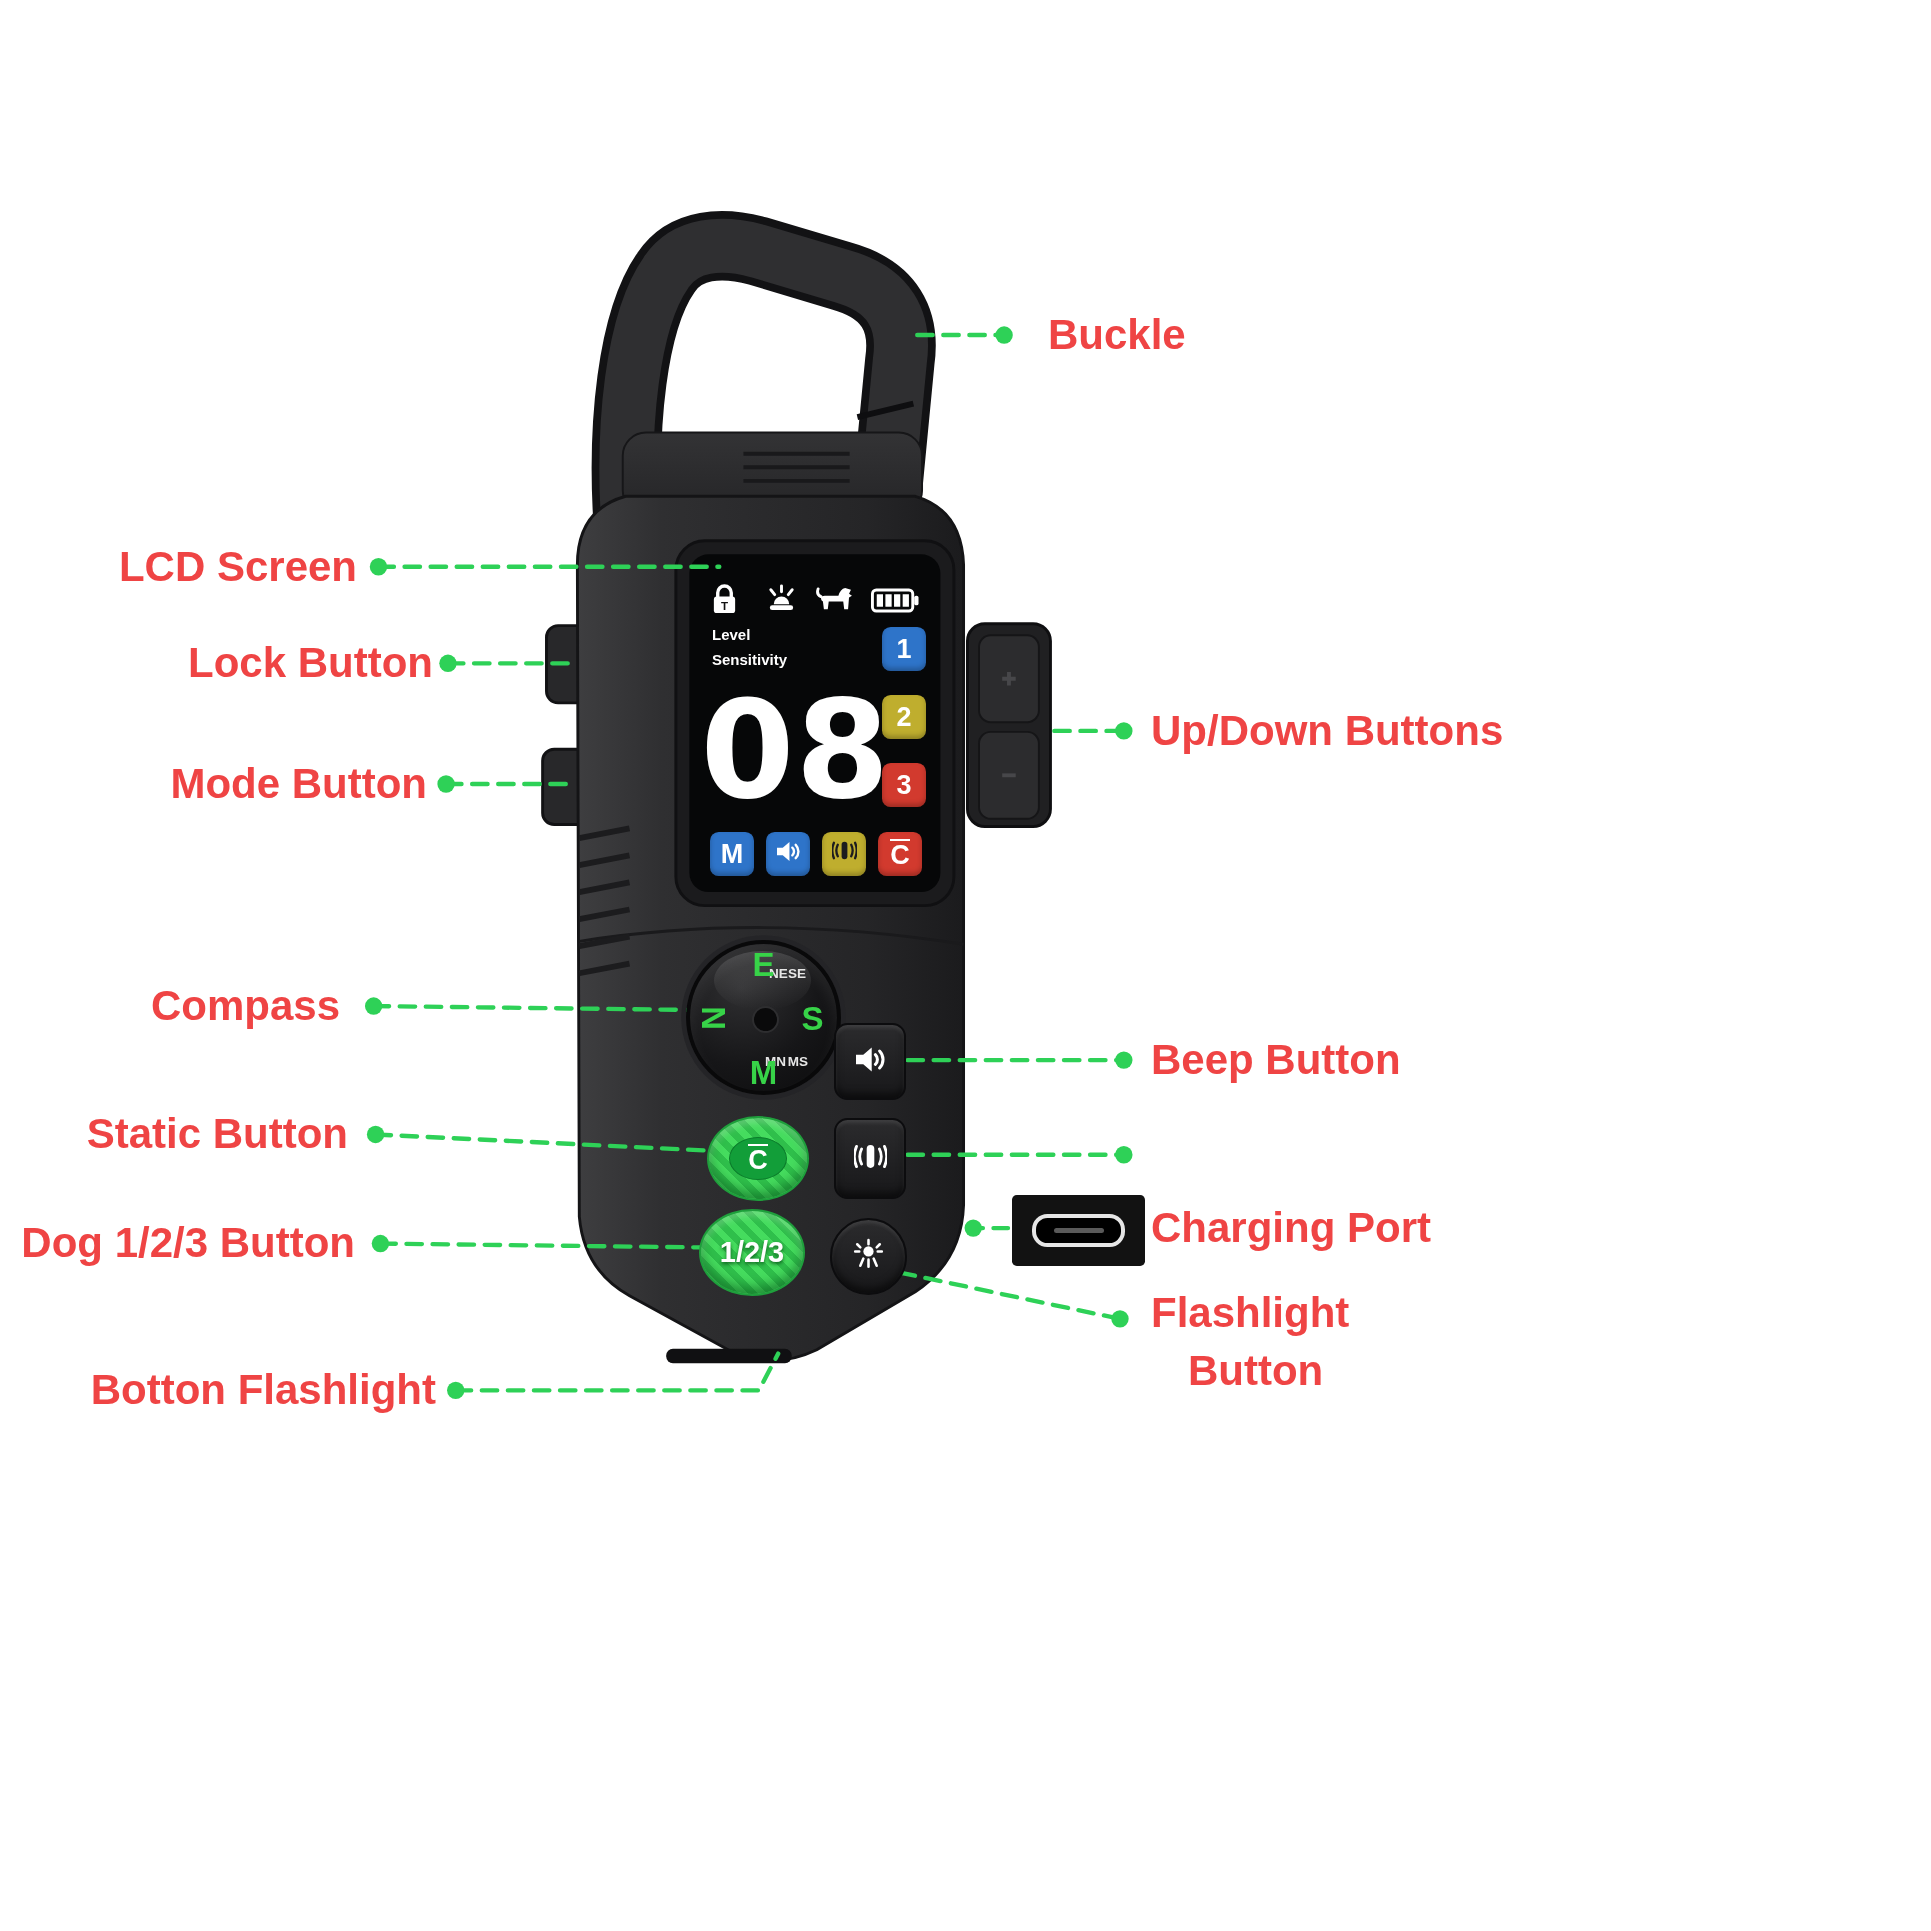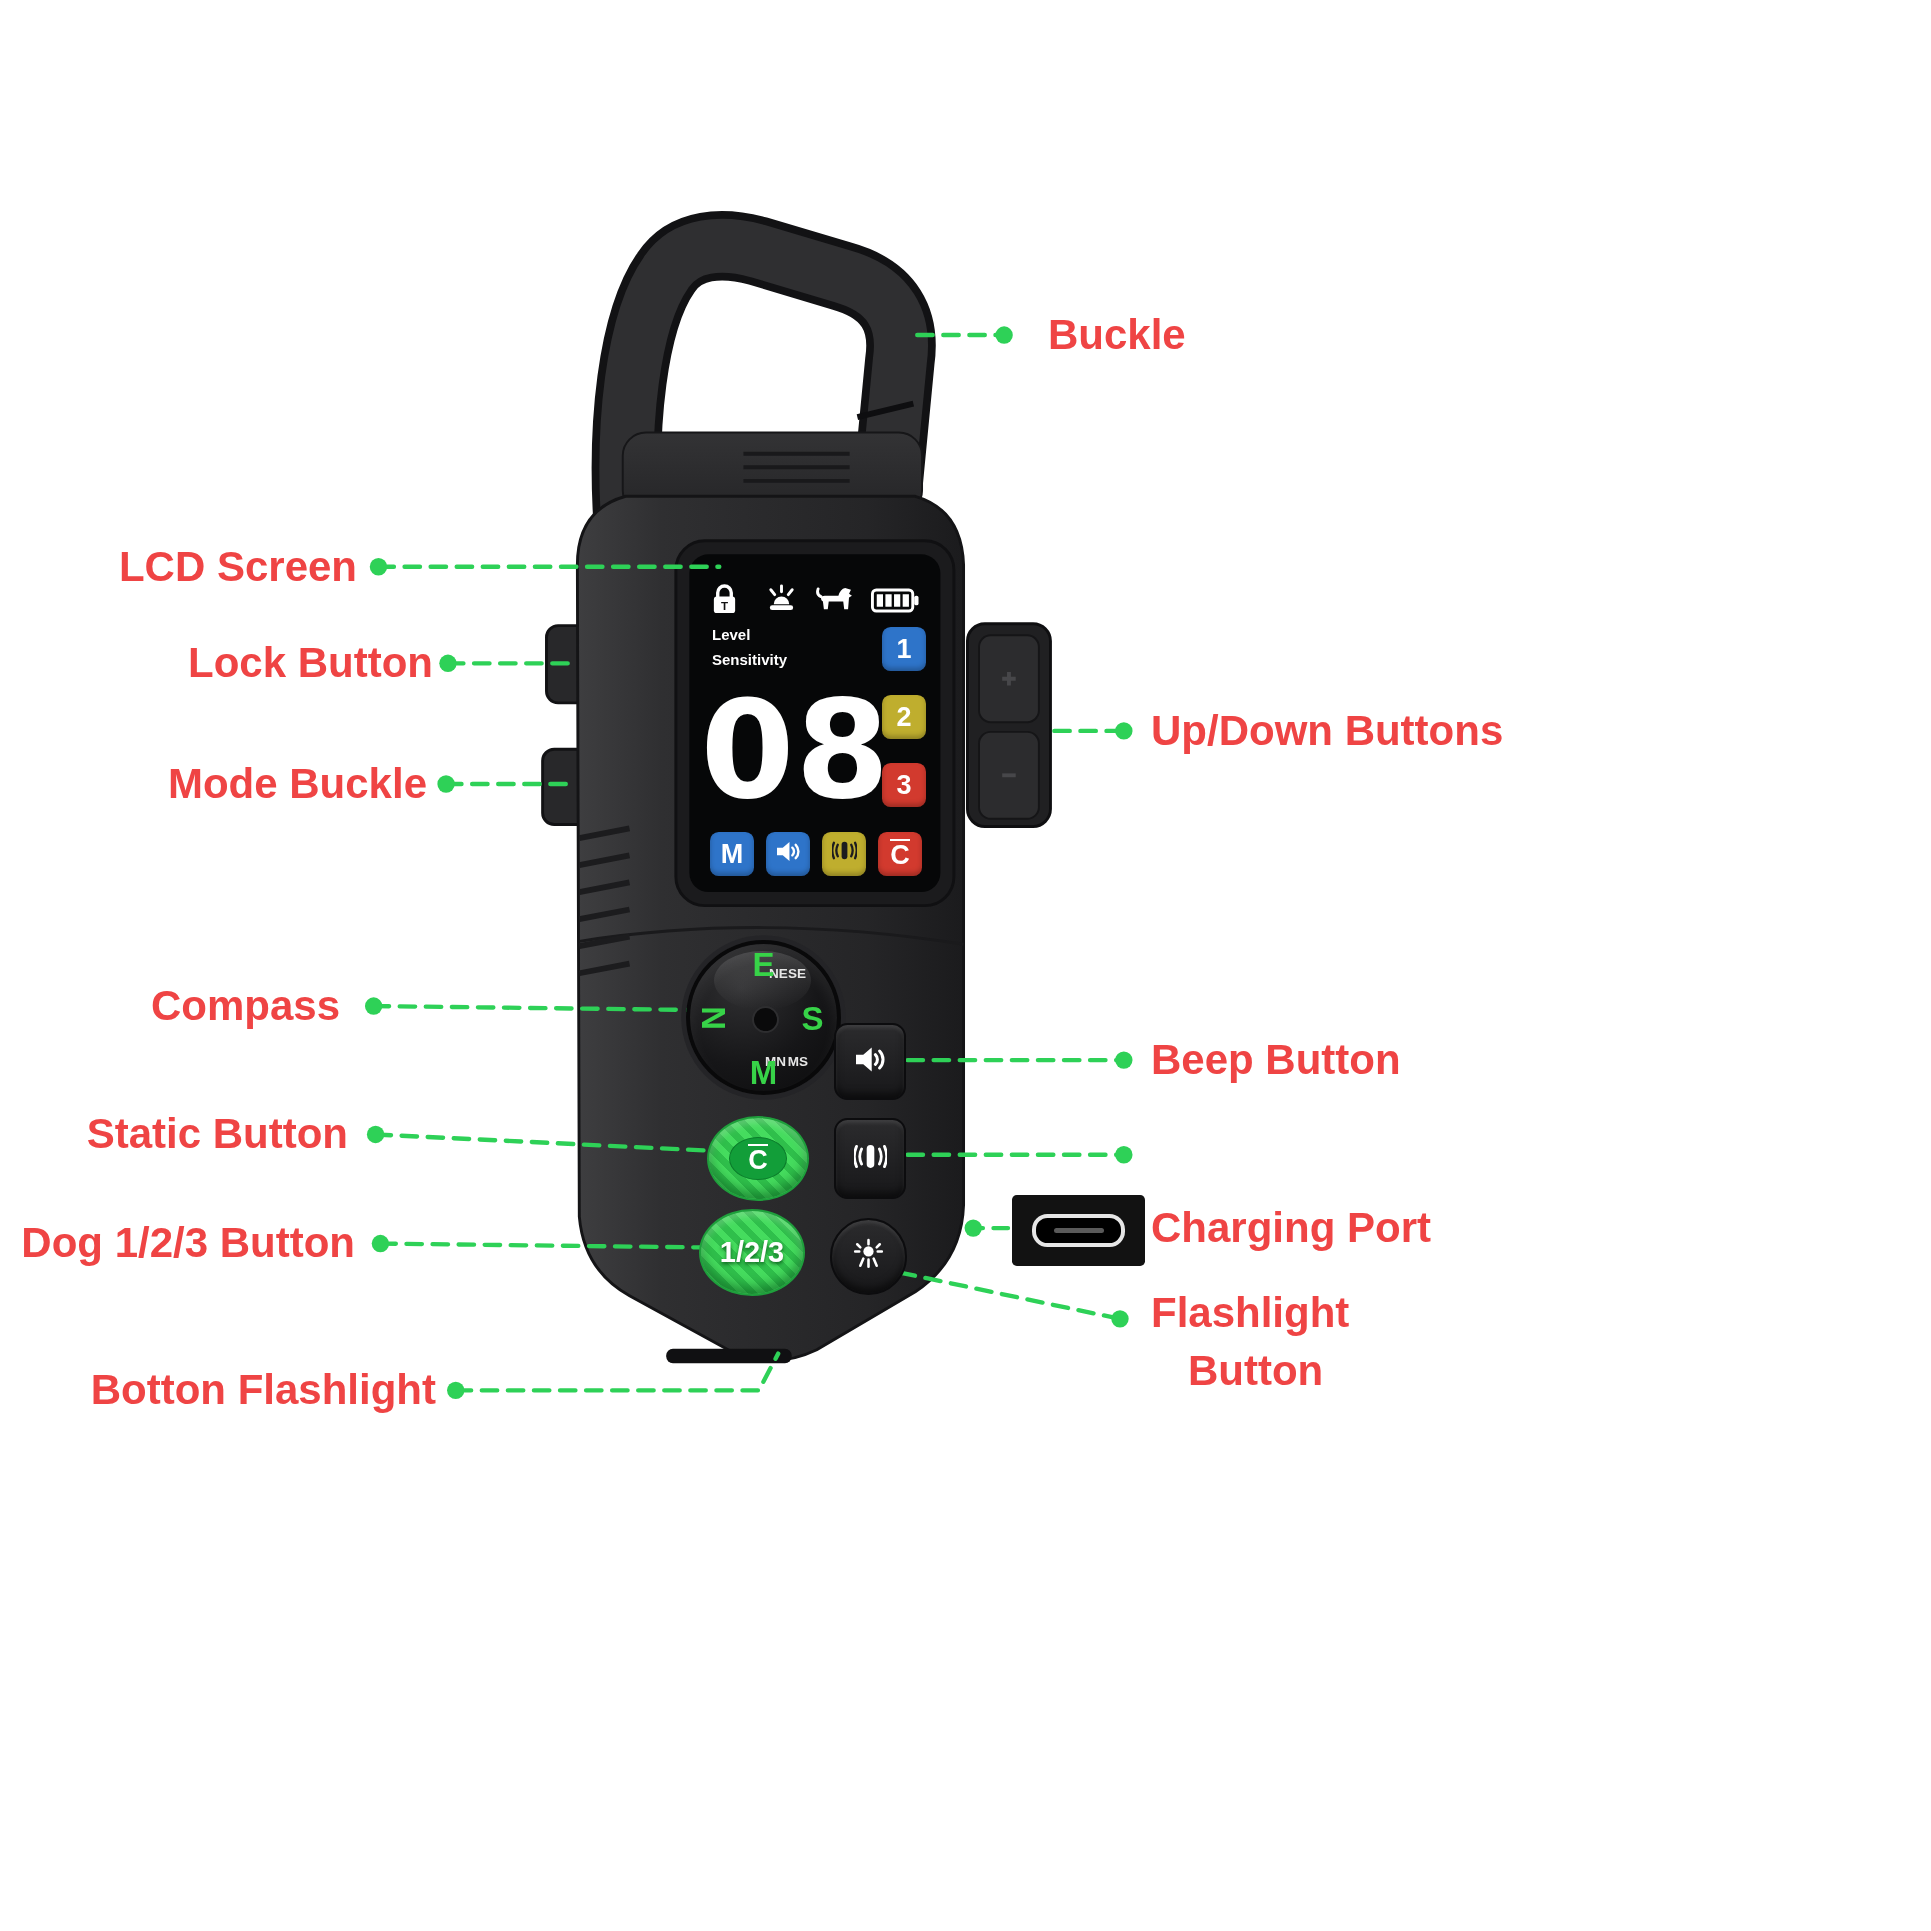--- a/index.html
+++ b/index.html
@@ -247,21 +247,21 @@
   </div>
 
   <div class="port">
     <div class="port-pill">
       <div class="port-tab"></div>
     </div>
   </div>
 
   <div class="lbl" style="right:1574px;top:542px;text-align:center;">LCD Screen</div>
   <div class="lbl" style="right:1498px;top:638px;">Lock Button</div>
-  <div class="lbl" style="right:1504px;top:759px;">Mode Buckle</div>
+  <div class="lbl" style="right:1504px;top:759px;">Mode Button</div>
   <div class="lbl" style="right:1591px;top:981px;">Compass</div>
   <div class="lbl" style="right:1583px;top:1109px;">Static Button</div>
   <div class="lbl" style="right:1576px;top:1218px;">Dog 1/2/3 Button</div>
   <div class="lbl" style="right:1495px;top:1365px;">Botton Flashlight</div>
 
   <div class="lbl" style="left:1048px;top:310px;">Buckle</div>
   <div class="lbl" style="left:1151px;top:706px;">Up/Down Buttons</div>
   <div class="lbl" style="left:1151px;top:1035px;">Beep Button</div>
   <div class="lbl" style="left:1151px;top:1203px;">Charging Port</div>
   <div class="lbl" style="left:1151px;top:1288px;">Flashlight</div>

